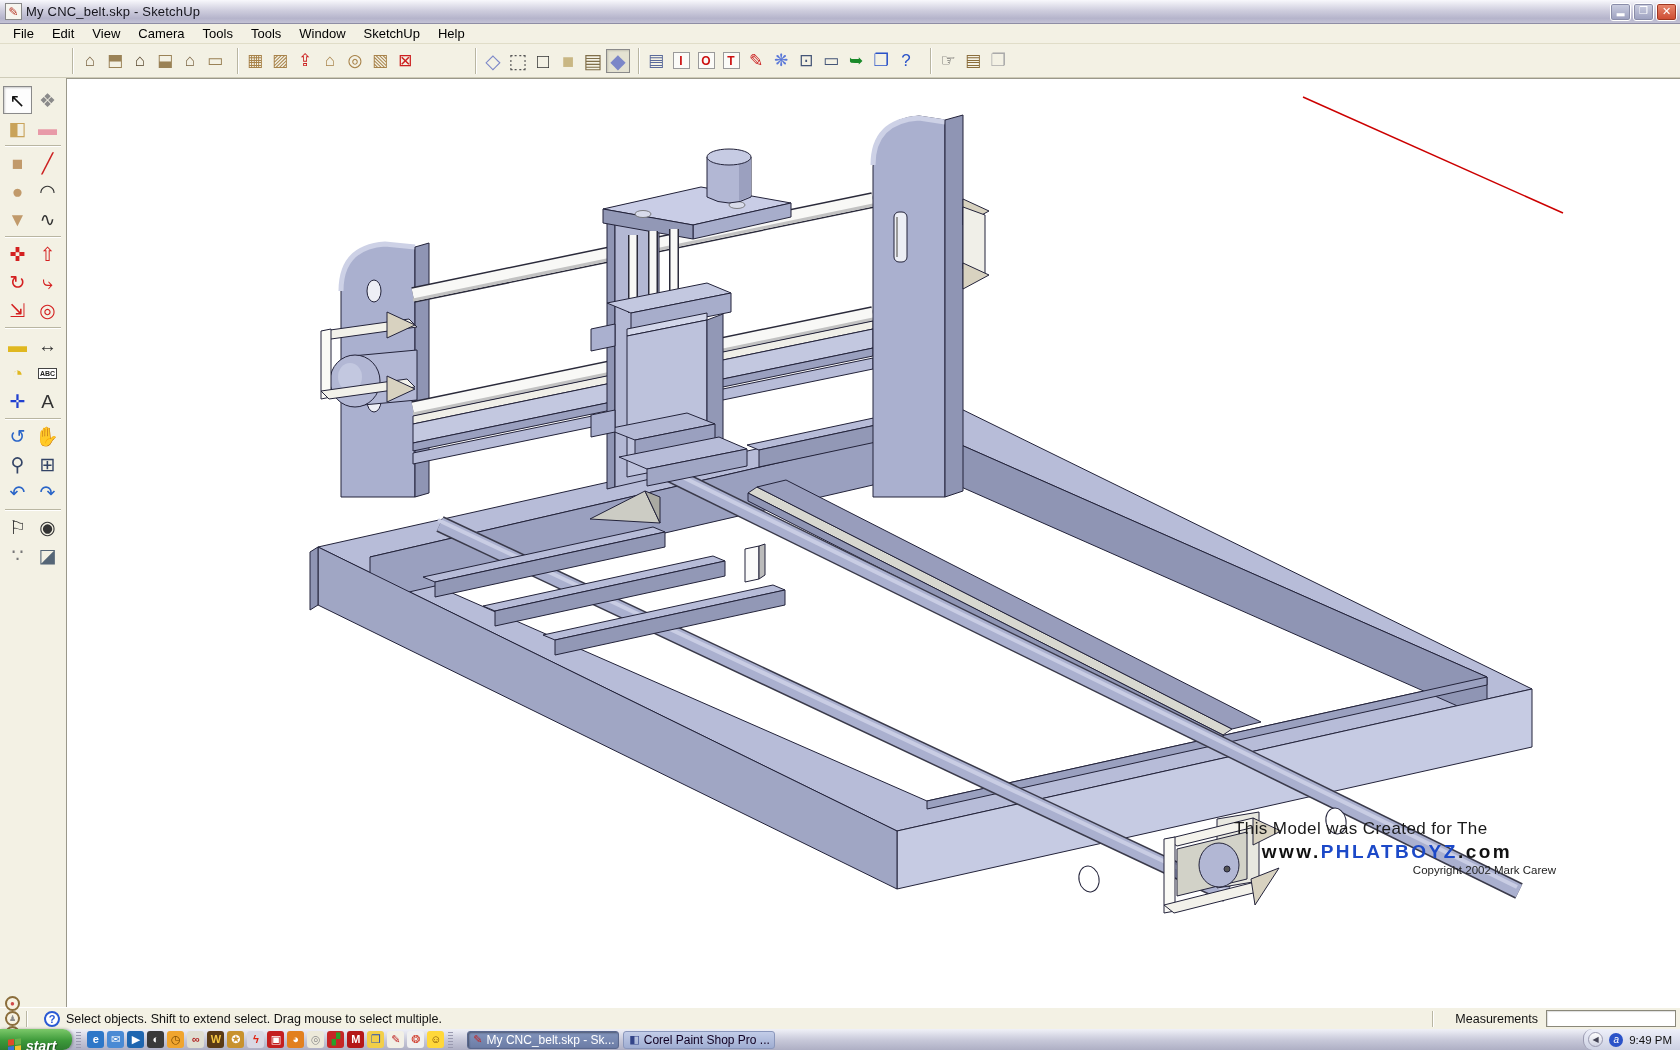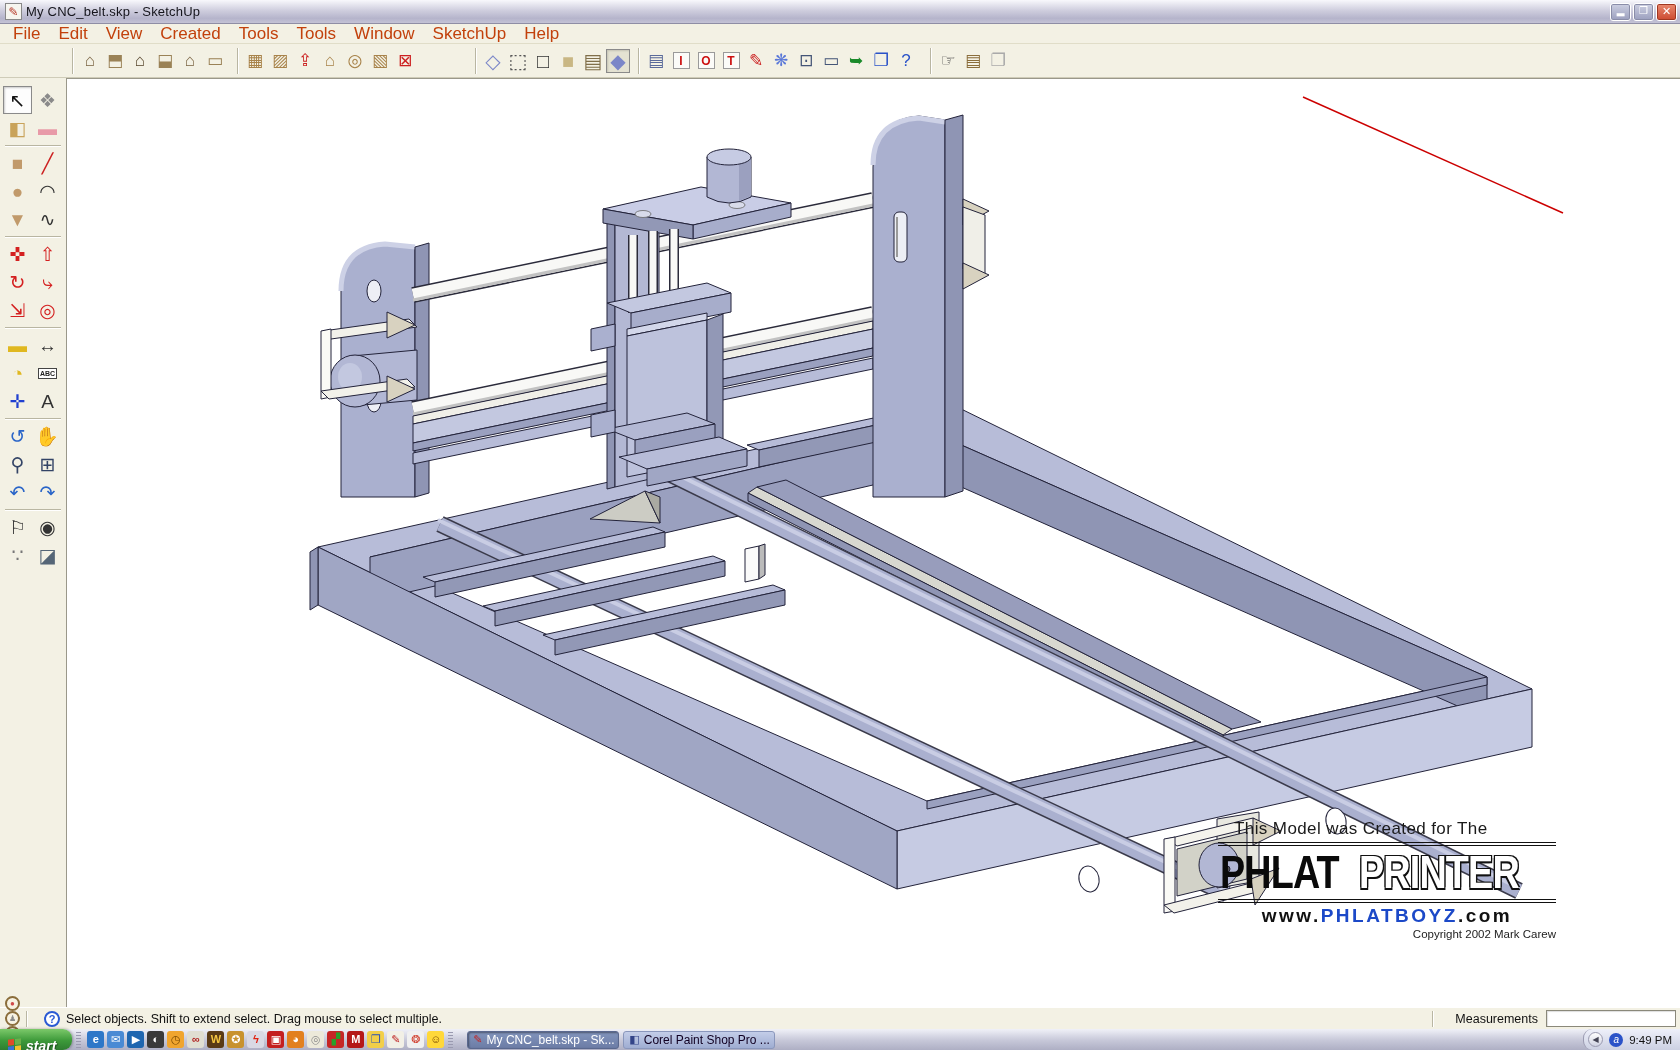--- a/index.html
+++ b/index.html
@@ -15,21 +15,21 @@
   #title-text{font-weight:normal;font-size:13px;color:#15151c;letter-spacing:.2px;}
   #win-btns{margin-left:auto;display:flex;gap:2px;}
   .wbtn{width:21px;height:18px;border:1px solid #fff;border-radius:3px;font-size:10px;line-height:16px;
     text-align:center;color:#fff;background:linear-gradient(#cdd0e2,#9b9fbe);box-shadow:inset 0 0 0 1px #8a8da8;}
   .wbtn.close{background:linear-gradient(#e98a70,#cc4a30);box-shadow:inset 0 0 0 1px #a03620;font-weight:bold;font-size:11px;}
   .wbtn span{position:relative;top:-1px;}
 
   
   #menubar{position:absolute;left:0;top:24px;width:1680px;height:20px;background:#f3f1e4;
     display:flex;align-items:center;padding-left:4px;border-bottom:1px solid #e0ddc8;}
-  .menu-item{font-size:17px;color:#c2410c;padding:2px 9px;cursor:default;}
+  .menu-item{font-size:13px;color:#000000;padding:2px 9px;cursor:default;}
 
   
   #toolbar{position:absolute;left:0;top:44px;width:1680px;height:34px;background:#f3f1e4;
     display:flex;align-items:center;border-bottom:1px solid #cfccb8;}
   .tb-sep{width:2px;height:26px;border-left:1px solid #b9b6a2;border-right:1px solid #fff;margin:0 4px;}
   .tb-g{display:flex;align-items:center;gap:1px;}
   .tb-btn{width:24px;height:24px;display:flex;align-items:center;justify-content:center;border:1px solid transparent;}
   .tb-btn .g{font-size:17px;line-height:1;}
   .tb-btn.big .g{font-size:20px;}
   .tb-btn.pressed{border:1px solid #8a8a8a;background:#e4e2d2;box-shadow:inset 1px 1px 2px #00000022;}
@@ -114,21 +114,21 @@
       <span class="wbtn"><span>▂</span></span>
       <span class="wbtn"><span>❐</span></span>
       <span class="wbtn close"><span>✕</span></span>
     </span>
   </div>
 
   <div id="menubar">
       <span class="menu-item">File</span>
       <span class="menu-item">Edit</span>
       <span class="menu-item">View</span>
-      <span class="menu-item">Created</span>
+      <span class="menu-item">Camera</span>
       <span class="menu-item">Tools</span>
       <span class="menu-item">Tools</span>
       <span class="menu-item">Window</span>
       <span class="menu-item">SketchUp</span>
       <span class="menu-item">Help</span>
     </div>
 
   <div id="toolbar">
       <span class="tb-sep" style="margin-left: 72px;"></span>
       <div class="tb-g">
@@ -474,23 +474,20 @@
           <polygon points="1184,800 1212,789 1188,826" fill="#d8d2c0"></polygon>
           <circle cx="1160" cy="790" r="3" fill="#555"></circle>
 
           <ellipse cx="1022" cy="800" rx="10" ry="13" transform="rotate(-12 1022 800)" fill="#ffffff"></ellipse>
           <ellipse cx="1269" cy="742" rx="10" ry="13" transform="rotate(-12 1269 742)" fill="#ffffff"></ellipse>
         </g>
       </svg>
 
       <div id="watermark">
         <div id="wm-line1">This Model was Created for The</div>
-        <div id="wm-logo">
-          <span class="solid">PHLAT</span><span class="outline">PRINTER</span>
-        </div>
         <div id="wm-url">
           <span>www.</span><span class="brand">PHLATBOYZ</span><span>.com</span>
         </div>
         <div id="wm-copy">Copyright 2002 Mark Carew</div>
       </div>
     </div>
   </div>
 
   <div id="statusbar">
     <span id="sb-circles">

